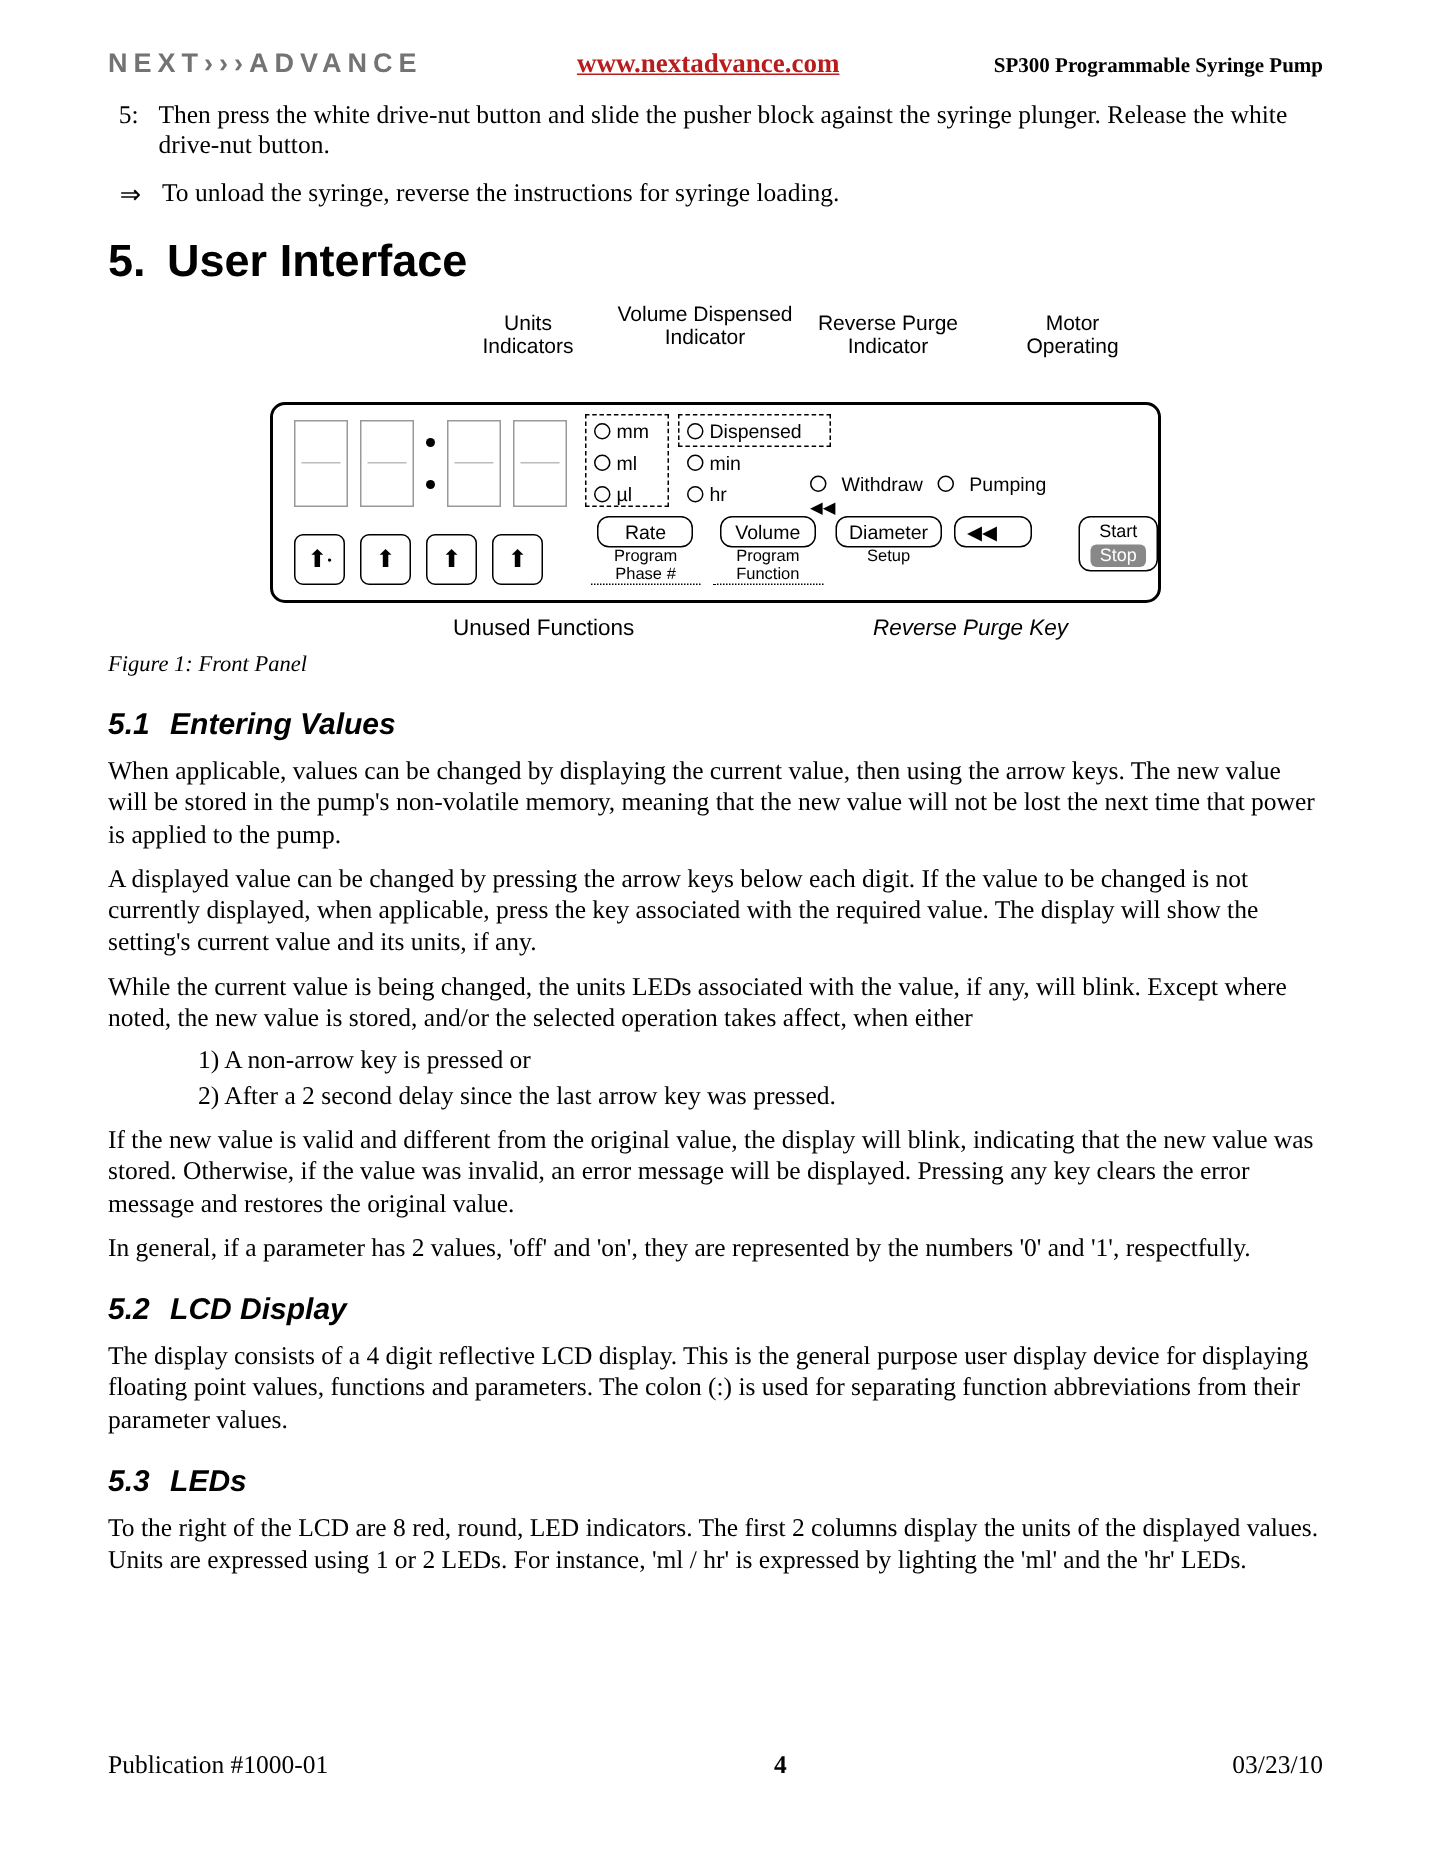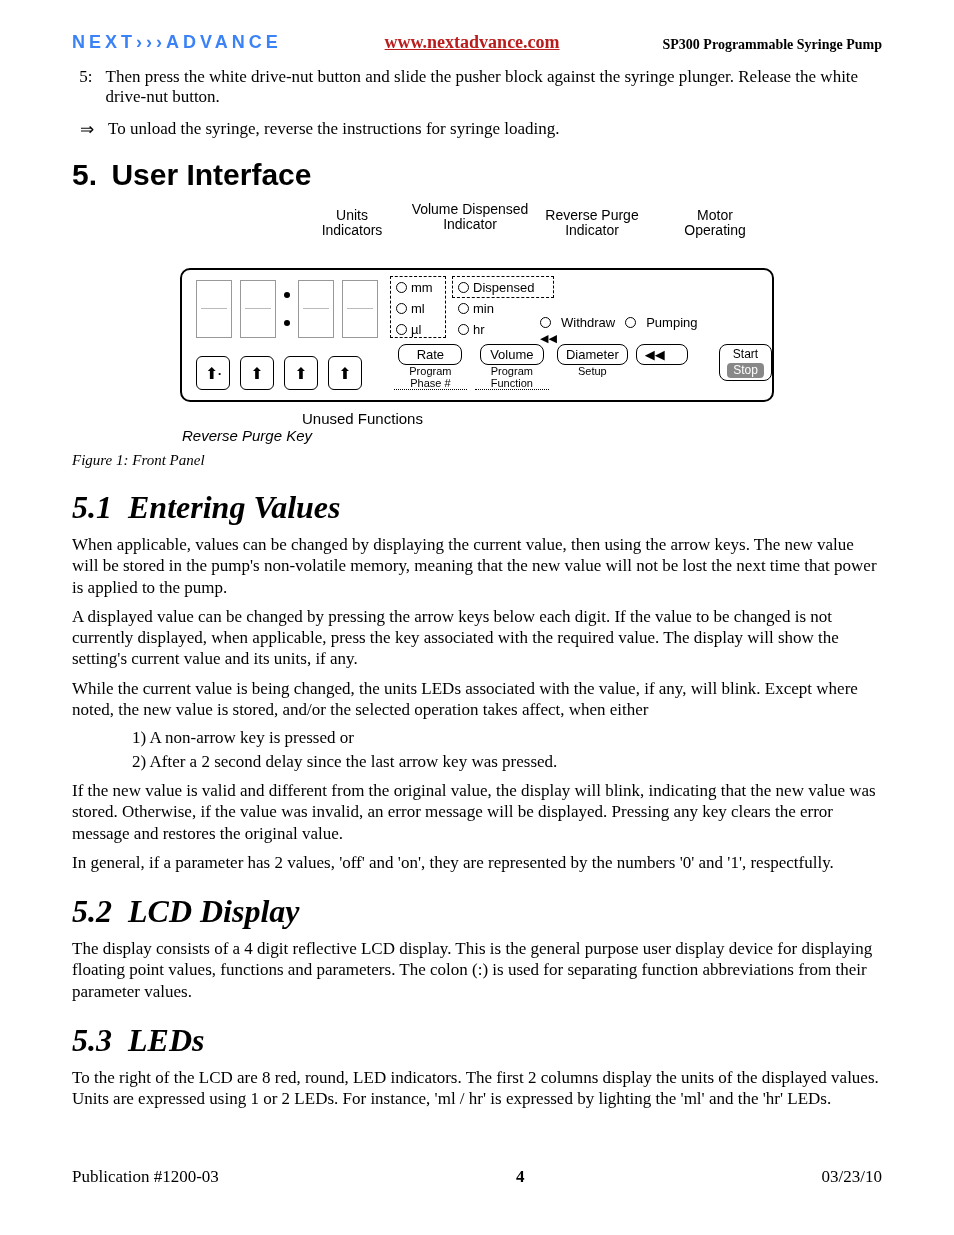--- a/index.html
+++ b/index.html
@@ -21,21 +21,21 @@
     display: flex;
     justify-content: space-between;
     align-items: flex-end;
     margin-bottom: 14px;
   }
   .brand {
     font-family: Impact, "Arial Black", sans-serif;
     letter-spacing: 4px;
     font-weight: bold;
     font-size: 18px;
-    color: #3b82f6;
+    color: #737373;
   }
   .site-link {
     font-family: "Times New Roman", serif;
     font-weight: bold;
     font-size: 18px;
     text-decoration: underline;
     color: #b91c1c;
   }
   .doc-title {
     font-family: "Times New Roman", serif;
@@ -51,24 +51,24 @@
   }
   .arrow-row .sym { width: 22px; text-align: center; }
   h1.section {
     font-family: Arial, Helvetica, sans-serif;
     font-weight: bold;
     font-size: 30px;
     margin: 18px 0 10px 0;
   }
   h1.section .num { margin-right: 6px; }
   h2.subsection {
-    font-family: Liberation Serif, serif;
+    font-family: Liberation Sans, sans-serif;
     font-style: italic;
     font-weight: bold;
-    font-size: 32px;
+    font-size: 20px;
     margin: 20px 0 6px 0;
   }
   h2.subsection .num { font-style: italic; margin-right: 8px; }
   p.body {
     font-size: 17px;
     line-height: 1.25;
     margin: 8px 0;
   }
   .indent-list {
     font-size: 17px;
@@ -193,21 +193,20 @@
   }
   .stoplbl {
     background:#888; color:#fff; border-radius:4px; display:inline-block; padding:0 6px; margin-top:2px;
   }
   .below-labels {
     display:flex;
     justify-content: space-between;
     width: 590px;
     margin: 8px auto 0 auto;
     font-size: 15px;
-    flex-direction: column;
   }
   .dashed-box {
     border: 1px dashed #000;
     position: absolute;
   }
   .setup-lbl {
     position:absolute;
     font-size:11px;
     text-align:center;
   }
@@ -357,17 +356,17 @@
   </h2>
   <p class="body">The display consists of a 4 digit reflective LCD display.  This is the general purpose user display device for displaying floating point values, functions and parameters.  The colon (:) is used for separating function abbreviations from their parameter values.</p>
 
   <h2 class="subsection">
     <span class="num">5.3</span>
     <span>LEDs</span>
   </h2>
   <p class="body">To the right of the LCD are 8 red, round, LED indicators.  The first 2 columns display the units of the displayed values.  Units are expressed using 1 or 2 LEDs.  For instance, 'ml / hr' is expressed by lighting the 'ml' and the 'hr' LEDs.</p>
 
   <div class="footer-row">
-    <span>Publication  #1200-03</span>
+    <span>Publication  #1000-01</span>
     <span class="center">4</span>
     <span>03/23/10</span>
   </div>
 </div>
 
 </body></html>

